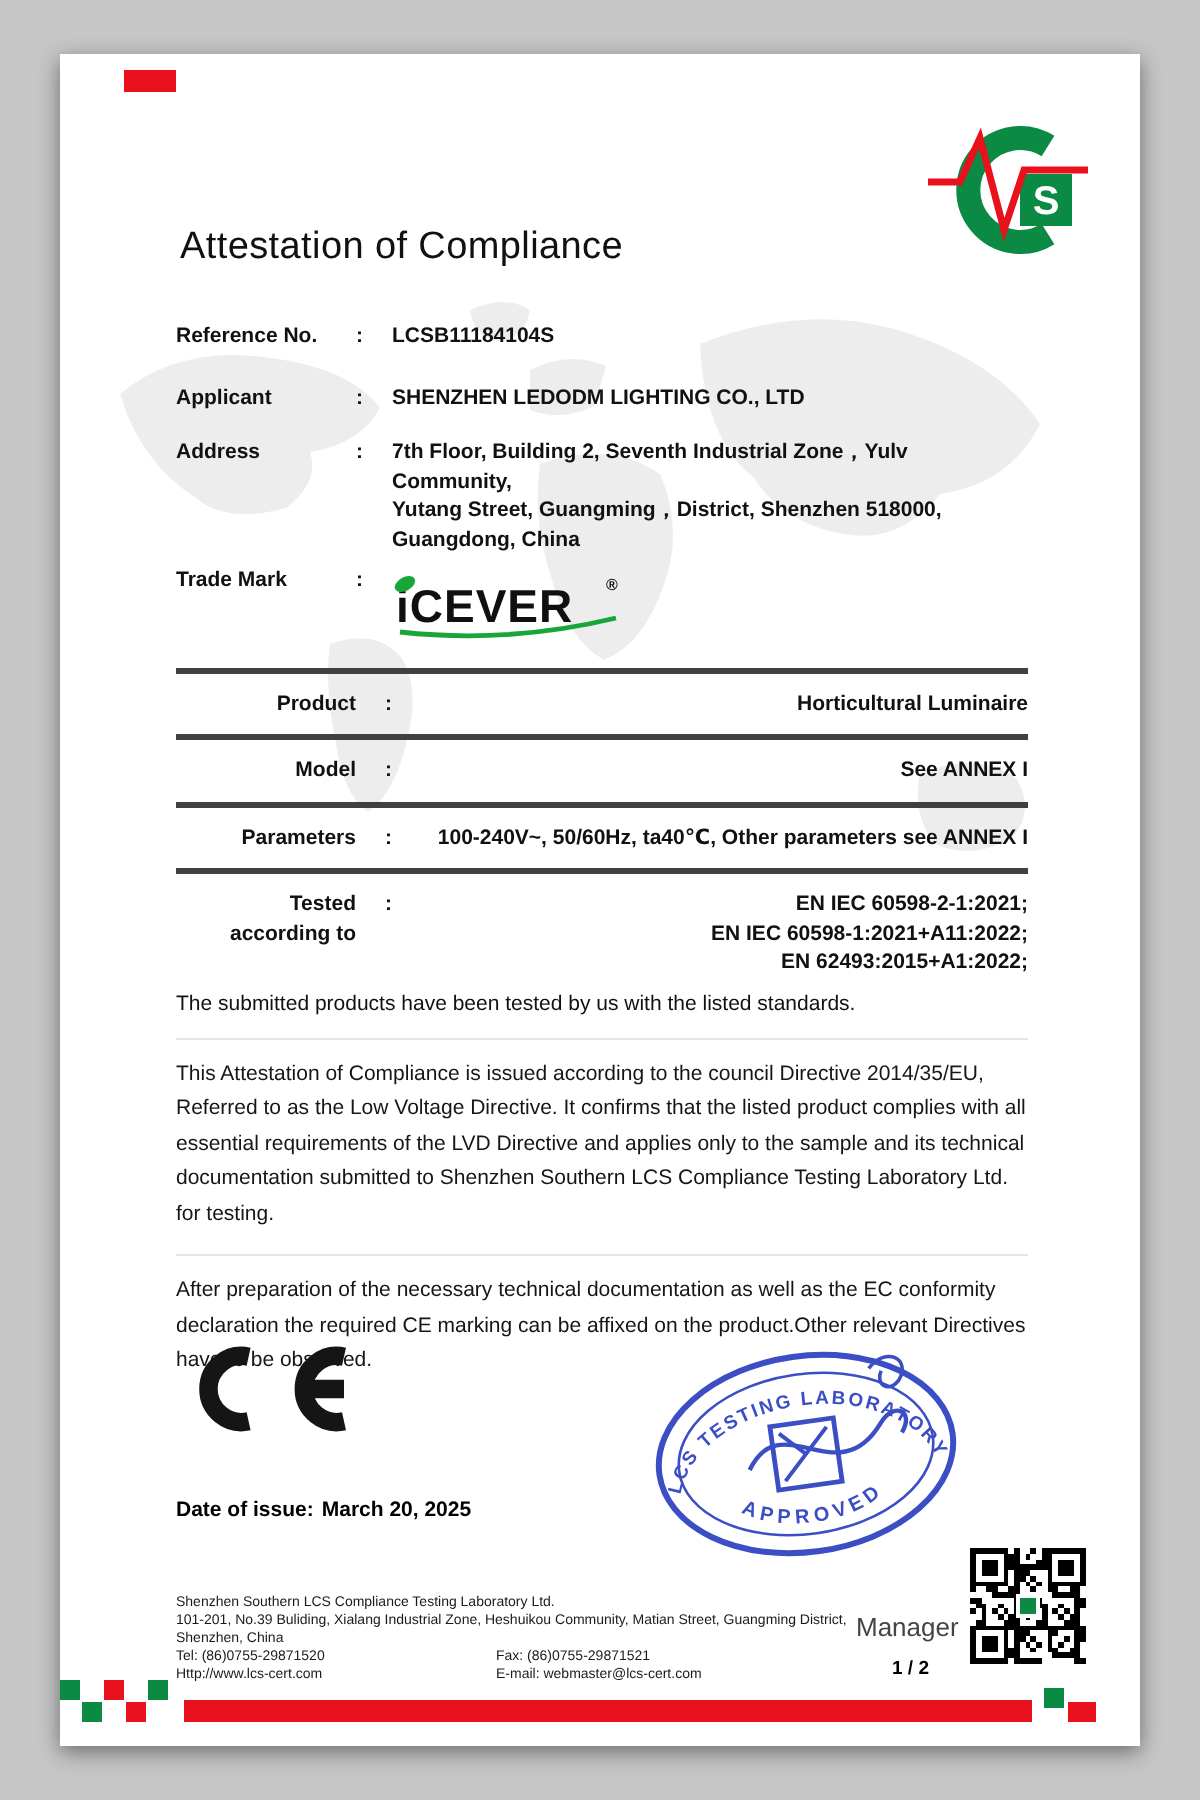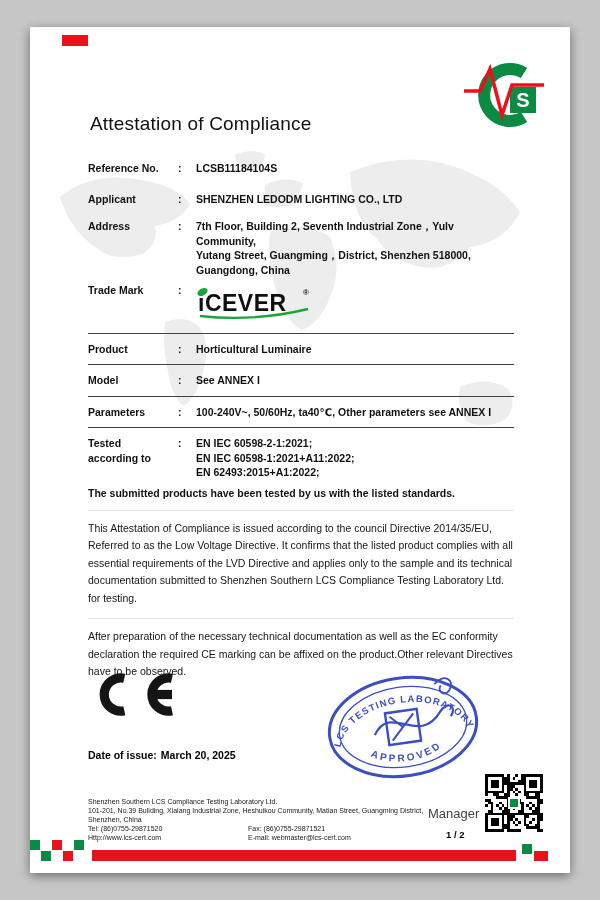--- a/index.html
+++ b/index.html
@@ -9,22 +9,22 @@
   .red-chip{position:absolute;left:32px;top:8px;width:26px;height:11px;background:#e8111c;z-index:3;}
   .lcs{position:absolute;right:24px;top:30px;z-index:3;}
   .map{position:absolute;left:0;top:110px;z-index:0;pointer-events:none;}
   .content{position:absolute;left:58px;top:84px;width:426px;z-index:2;color:#111;}
   .title{font-size:19px;font-weight:normal;margin:0 0 24px 2px;letter-spacing:.2px;line-height:26px;}
   .frow{display:flex;font-size:10.5px;line-height:14.5px;}
   .lbl{width:90px;font-weight:bold;flex:none;}
   .colon{width:18px;font-weight:bold;flex:none;}
   .val{flex:1;font-weight:bold;}
   .mb-lg{margin-bottom:16px}.mb-md{margin-bottom:13px}.mb-sm{margin-bottom:6px}
-  .sep{border-top:1px solid #404040;padding-top:8px;margin-top:8px;}
-  .note{font-size:10.5px;font-weight:bold;margin-top:7px;}
+  .sep{border-top:3px solid #404040;padding-top:8px;margin-top:8px;text-align:right;}
+  .note{font-size:10.5px;font-weight:normal;margin-top:7px;}
   .para{font-size:10.5px;line-height:17.5px;border-top:1px solid #e4e4e4;margin-top:11px;padding-top:9px;color:#161616;}
   .ce{position:absolute;left:62px;top:644px;z-index:2;}
   .stamp{position:absolute;left:294px;top:646px;z-index:3;opacity:.92;}
   .manager{position:absolute;left:398px;top:779px;font-size:13px;color:#444;z-index:4;}
   .date{position:absolute;left:58px;top:722px;font-size:10.5px;font-weight:bold;z-index:2;}
   .date span{margin-right:4px;}
   .qr{position:absolute;left:455px;top:747px;width:58px;height:58px;background:#fff;display:grid;
     grid-template-columns:repeat(21,1fr);grid-template-rows:repeat(21,1fr);z-index:2;}
   .qc.on{background:#000;}
   .qr-center{position:absolute;left:455px;top:747px;z-index:3;margin-left:23px;margin-top:23px;

